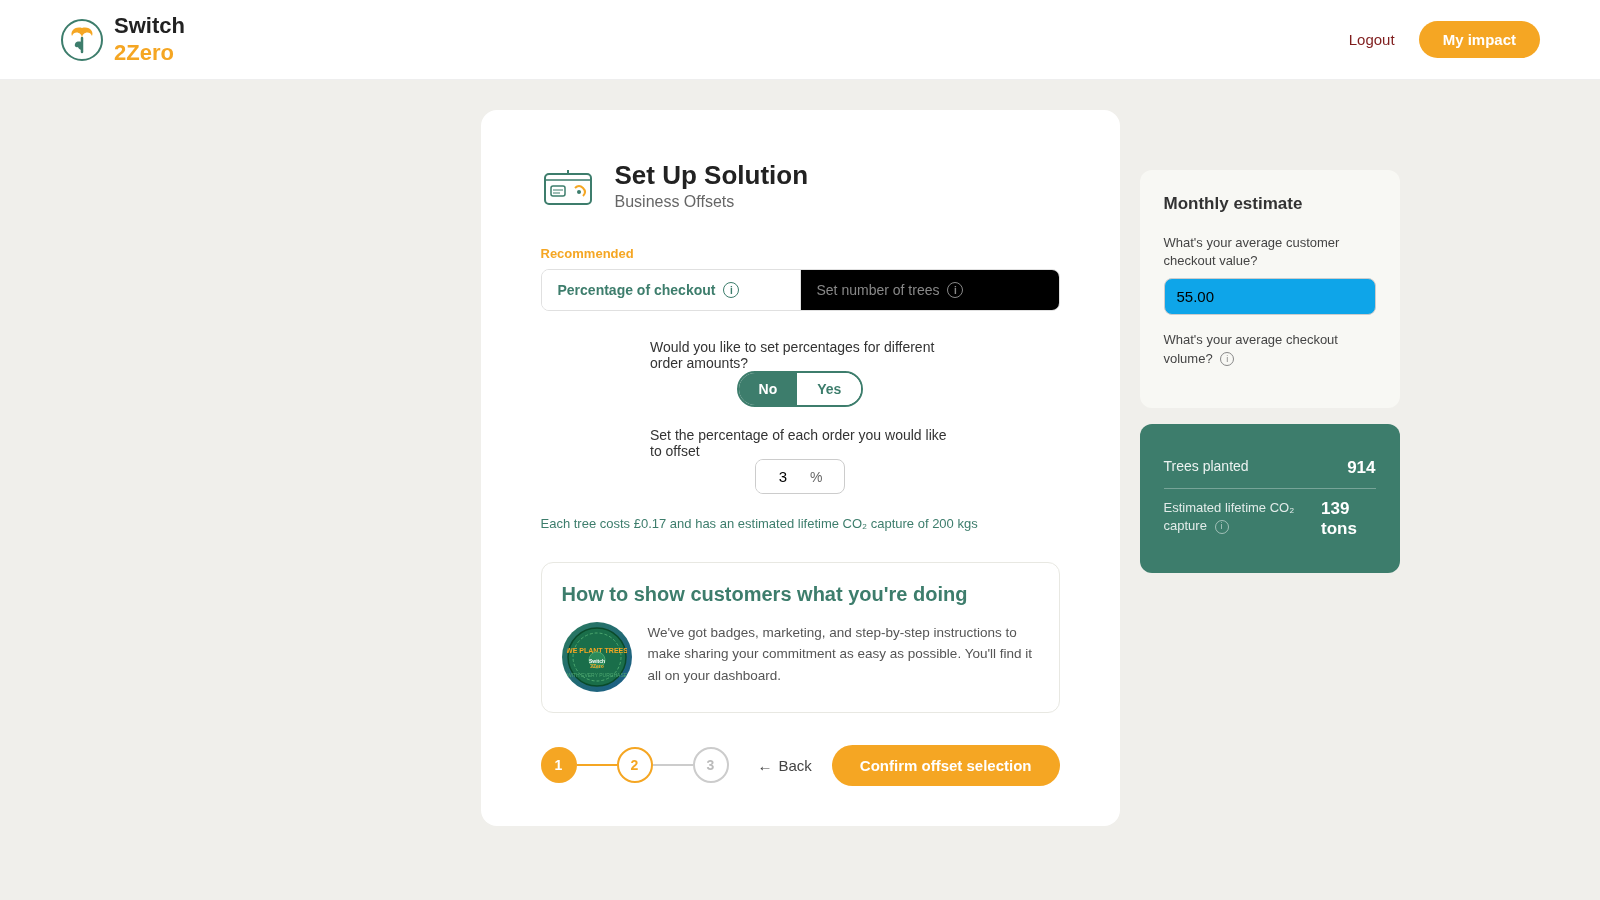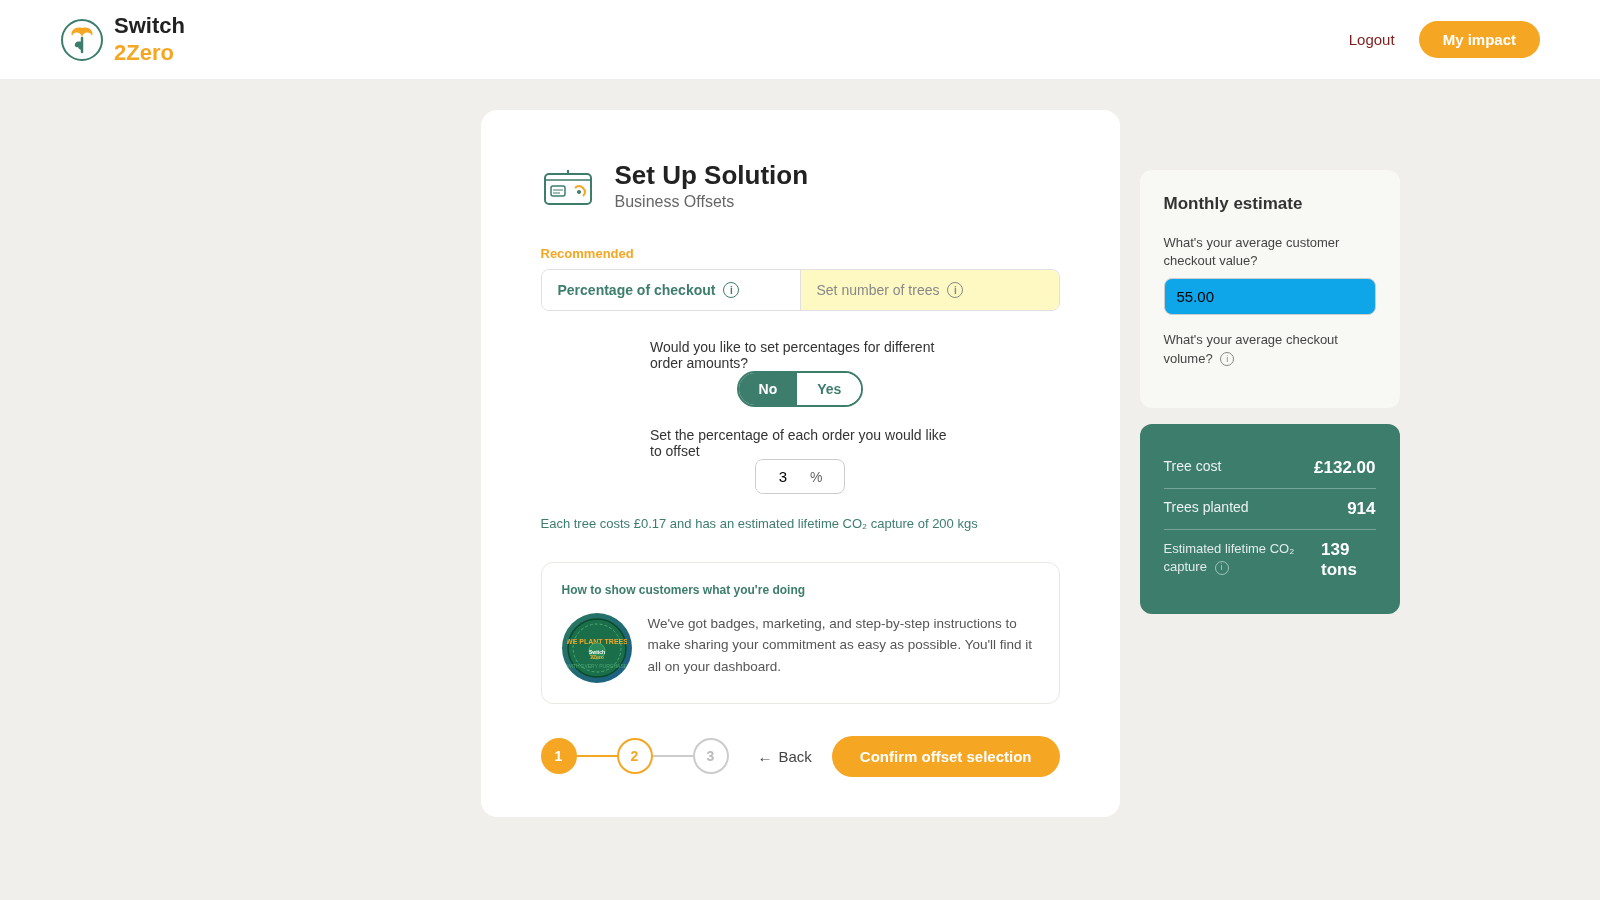--- a/index.html
+++ b/index.html
@@ -111,21 +111,21 @@
       border: none;
       background: none;
     }
     .tab.active {
       background: #fff;
       color: #3d7d6c;
       font-weight: 600;
       border-right: 1px solid #e0e0e0;
     }
     .tab.inactive {
-      background: #fef9c3;
+      background: #000000;
       color: #888;
     }
     .tab-info {
       width: 16px;
       height: 16px;
       border-radius: 50%;
       border: 1.5px solid currentColor;
       display: inline-flex;
       align-items: center;
       justify-content: center;
@@ -196,21 +196,21 @@
       line-height: 1.5;
     }
     
     .how-to-card {
       border: 1.5px solid #e8e8e2;
       border-radius: 12px;
       padding: 20px;
       margin-bottom: 12px;
     }
     .how-to-card h3 {
-      font-size: 12px;
+      font-size: 20px;
       font-weight: 600;
       color: #3d7d6c;
       margin-bottom: 16px;
     }
     .how-to-inner {
       display: flex;
       align-items: flex-start;
       gap: 16px;
     }
     .badge-placeholder {
@@ -525,24 +525,20 @@
         <div class="estimate-field">
           <label>
             <span>What's your average checkout volume?</span>
             <span class="info-circle">i</span>
           </label>
         </div>
       </div>
 
       <div class="results-card">
         <div class="result-row">
-          <span class="result-label">Tree cost</span>
-          <span class="result-value">£132.00</span>
-        </div>
-        <div class="result-row">
           <span class="result-label">Trees planted</span>
           <span class="result-value">914</span>
         </div>
         <div class="result-row">
           <span class="result-label-small">
             <span>Estimated lifetime CO₂ capture</span>
             <span class="info-circle" style="border-color:rgba(255,255,255,0.6);color:rgba(255,255,255,0.7)">i</span>
           </span>
           <span class="result-value">139 tons</span>
         </div>

